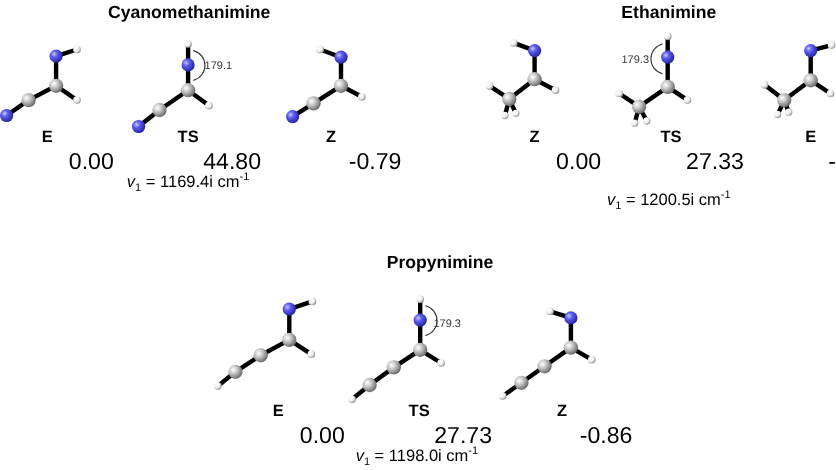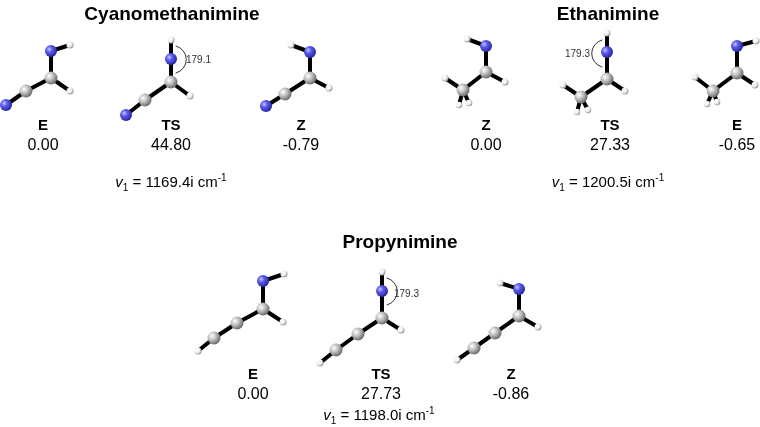--- a/index.html
+++ b/index.html
@@ -1,20 +1,20 @@
 <!DOCTYPE html>
 <html><head>
   <meta charset="utf-8">
   <style>
     html, body { margin: 0; padding: 0; background: #ffffff; }
     body { width: 760px; height: 427px; position: relative; overflow: hidden;
            font-family: "Liberation Sans", "DejaVu Sans", sans-serif; color: #000; }
-    .title { position: absolute; font-weight: bold; font-size: 19px; transform: translateX(-50%); white-space: nowrap; }
+    .title { position: absolute; font-weight: bold; font-size: 16px; transform: translateX(-50%); white-space: nowrap; }
     .lbl { position: absolute; font-weight: bold; font-size: 15px; transform: translateX(-50%); white-space: nowrap; }
-    .val { position: absolute; font-size: 16px; transform: translateX(-50%); white-space: nowrap; }
+    .val { position: absolute; font-size: 21px; transform: translateX(-50%); white-space: nowrap; margin-left: 40px; }
     .freq { position: absolute; font-size: 15px; transform: translateX(-50%); white-space: nowrap; }
     .freq i { font-style: italic; }
     .freq sub { font-size: 10px; }
     .freq sup { font-size: 10px; }
     svg.mol { position: absolute; left: 0; top: 0; }
     .angle-text { font-family: "Liberation Sans", "DejaVu Sans", sans-serif; font-size: 10px; fill: #333; }
   </style>
 </head>
 <body>
 
@@ -207,21 +207,21 @@
   <text class="angle-text" x="394" y="297">179.3</text>
 </svg>
 
 <div class="title" style="left:172px; top:3px;">Cyanomethanimine</div>
 
 <div class="lbl" style="left:43px; top:116px;">E</div>
 <div class="val" style="left:43px; top:136px;">0.00</div>
 
 <div class="lbl" style="left:171px; top:116px;">TS</div>
 <div class="val" style="left:171px; top:136px;">44.80</div>
-<div class="freq" style="left:171px; top:172px;"><i>v</i><sub>1</sub> <span>=</span> <span>1169.4i</span> <span>cm</span><sup>-1</sup></div>
+<div class="freq" style="left:171px; top:156px;"><i>v</i><sub>1</sub> <span>=</span> <span>1169.4i</span> <span>cm</span><sup>-1</sup></div>
 
 <div class="lbl" style="left:301px; top:116px;">Z</div>
 <div class="val" style="left:301px; top:136px;">-0.79</div>
 
 <div class="title" style="left:608px; top:3px;">Ethanimine</div>
 
 <div class="lbl" style="left:486px; top:116px;">Z</div>
 <div class="val" style="left:486px; top:136px;">0.00</div>
 
 <div class="lbl" style="left:610px; top:116px;">TS</div>

